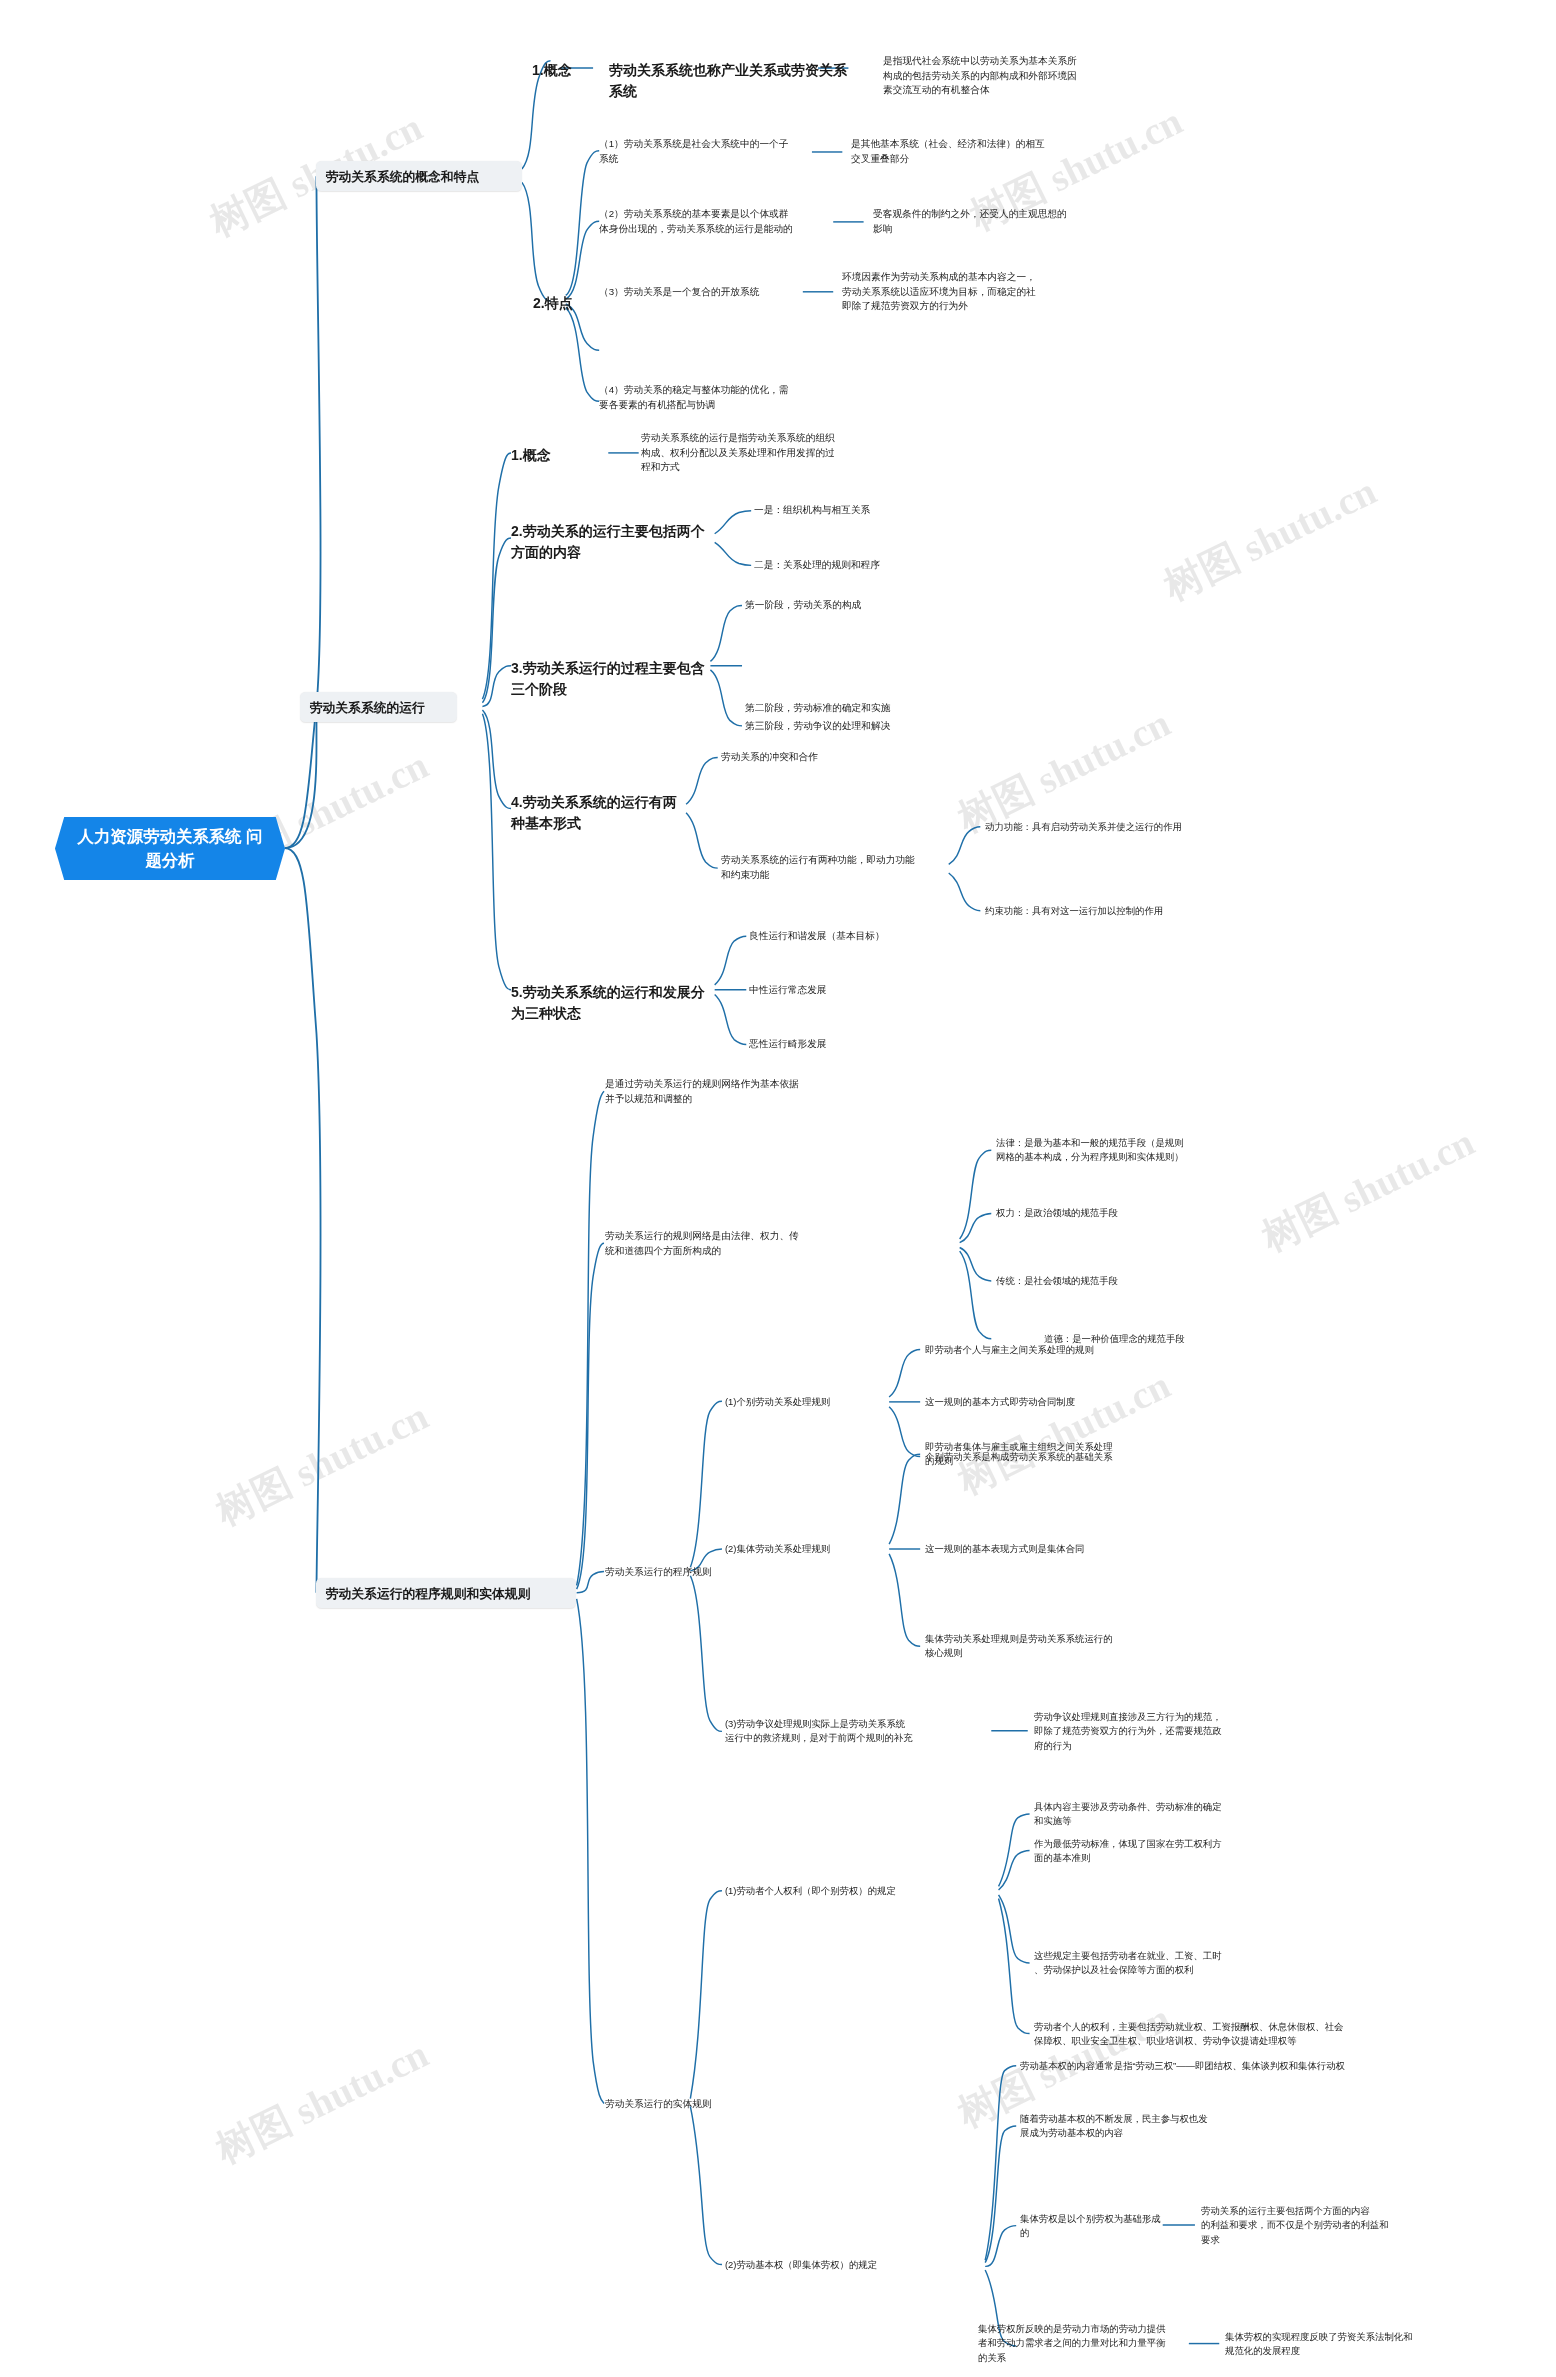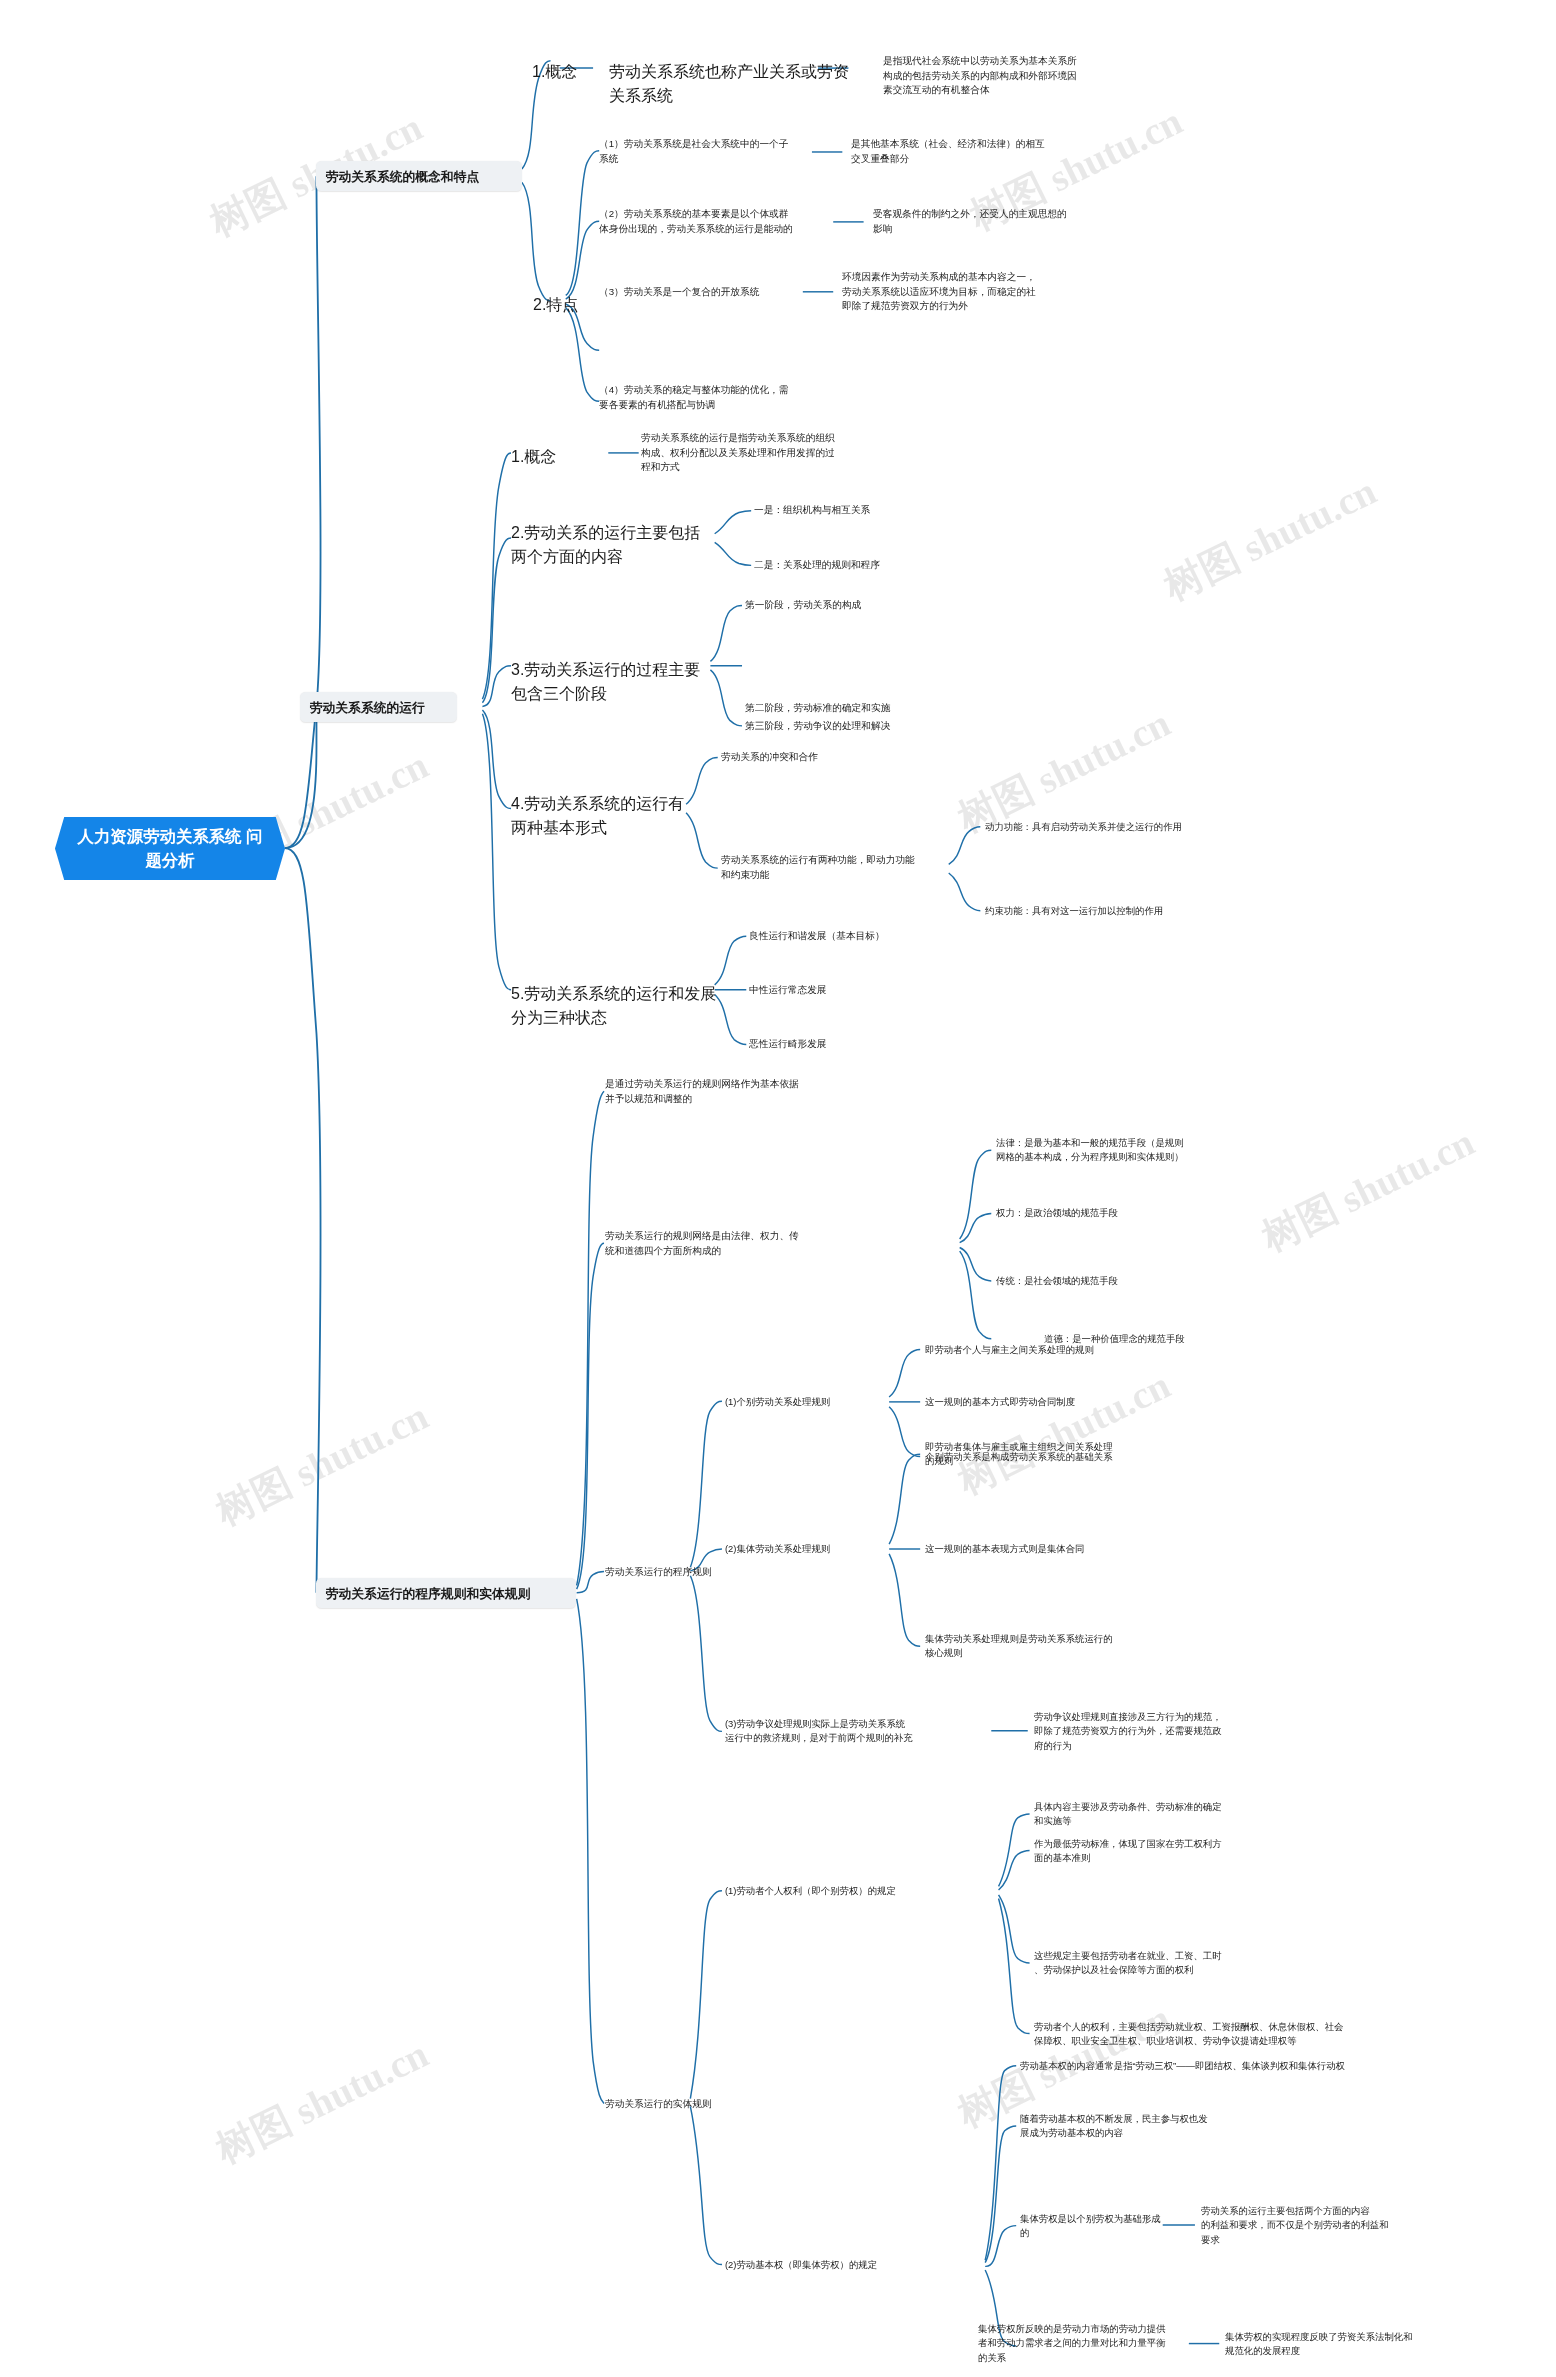--- a/index.html
+++ b/index.html
@@ -61,21 +61,21 @@
     background:#eef1f4;
     border-radius:5.5px;
     padding:5.5px 9.7px;
     font-size:12.8px;
     font-weight:700;
     color:#1b1b1b;
     box-shadow:0 0.6px 1.2px rgba(0,0,0,.10);
   }
 
   
-  .lv3 { font-size:16px; }
+  .lv3 { font-size:14px;font-weight:bold; }
   
   .lv4 { font-size:9.7px; }
   
   .lv5 { font-size:9.4px; }
 </style>
 </head>
 <body>
 
 <div id="watermarks">
     <div class="wm" style="left: 201px; top: 201px; font-size: 39px;">树图 shutu.cn</div>

